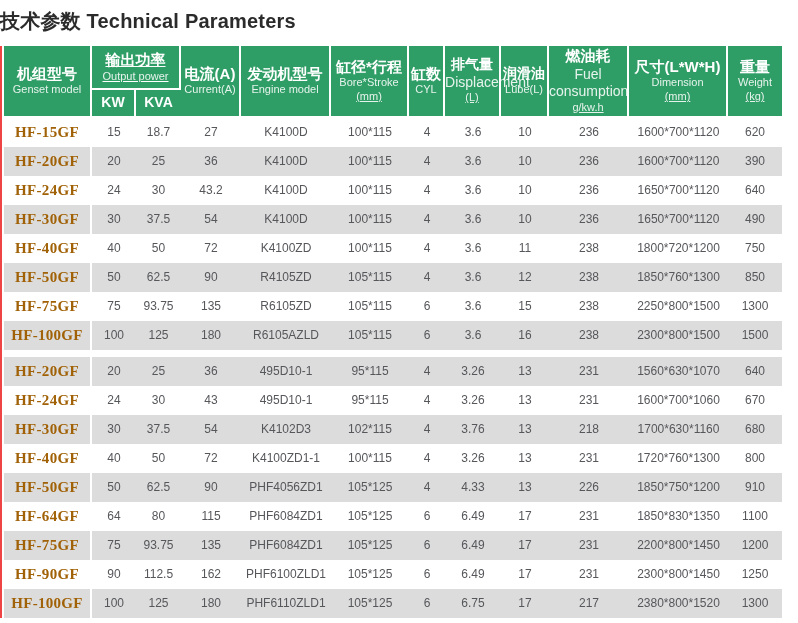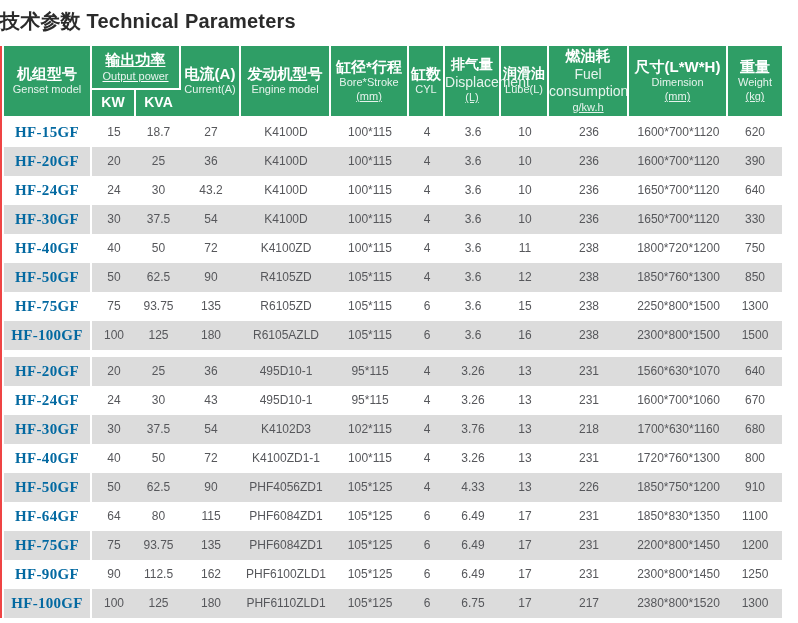--- a/index.html
+++ b/index.html
@@ -42,21 +42,21 @@
   .unit { font-size: 11px; font-weight: normal; color: rgba(255,255,255,0.88); text-decoration: underline; }
   
   td {
     height: 29px; padding: 0 2px;
     font-size: 12px; color: #56575b; text-align: center; vertical-align: middle;
     background: #ffffff;
   }
   tr.gray td { background: #dcdcdc; }
   td.model {
     font-family: "Liberation Serif", serif;
-    font-weight: bold; font-size: 15px; color: #0369a1;
+    font-weight: bold; font-size: 15px; color: #a16207;
     border-right: 2px solid #ffffff;
     letter-spacing: 0.3px;
   }
   tbody.gap td { height: 7px; background: #ffffff !important; padding: 0; }
 </style>
 </head>
 <body>
 
 <div class="page">
   <div class="page-title">技术参数 Technical Parameters</div>
@@ -184,21 +184,21 @@
             <td>30</td>
             <td>37.5</td>
             <td>54</td>
             <td>K4100D</td>
             <td>100*115</td>
             <td>4</td>
             <td>3.6</td>
             <td>10</td>
             <td>236</td>
             <td>1650*700*1120</td>
-            <td>330</td>
+            <td>490</td>
           </tr>
           <tr>
             <td class="model">HF-40GF</td>
             <td>40</td>
             <td>50</td>
             <td>72</td>
             <td>K4100ZD</td>
             <td>100*115</td>
             <td>4</td>
             <td>3.6</td>

